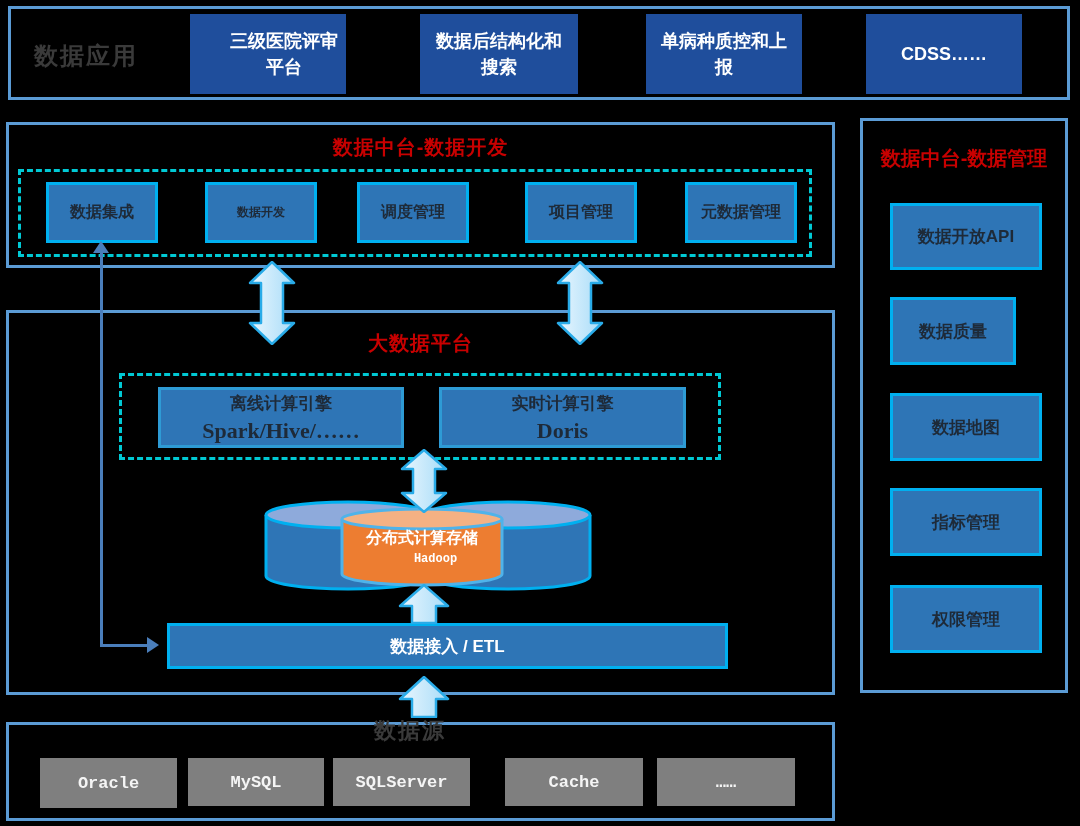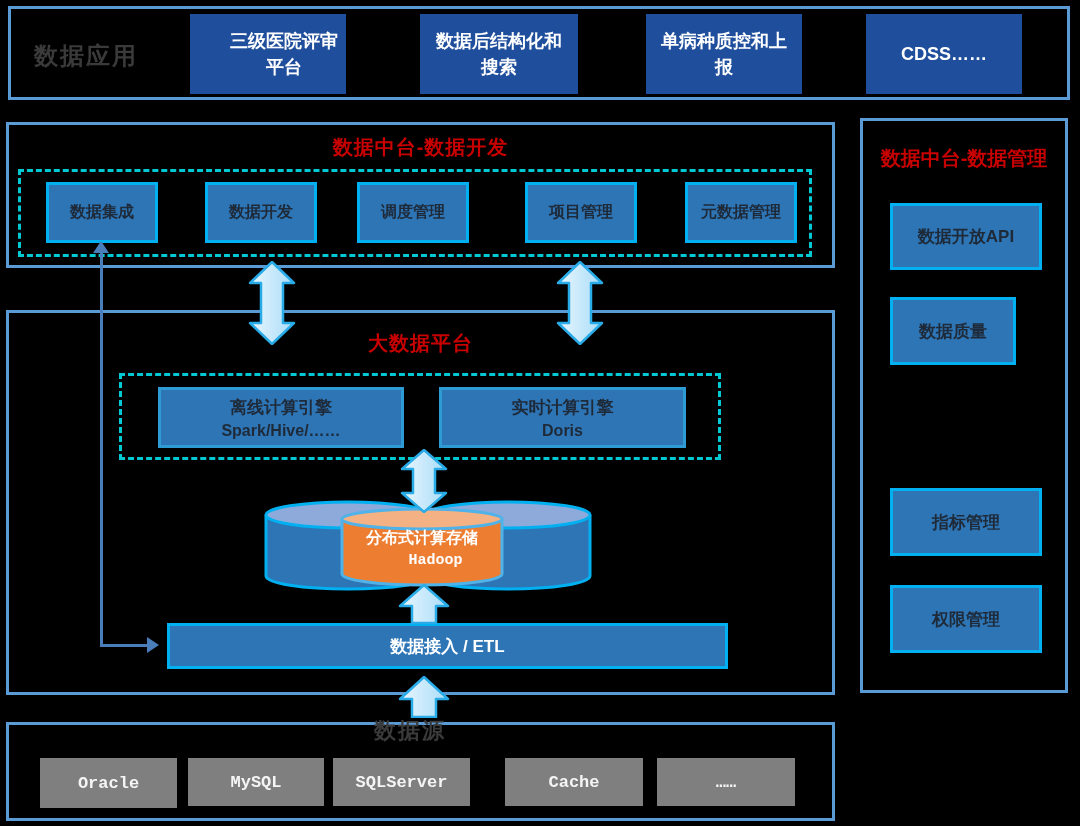--- a/index.html
+++ b/index.html
@@ -24,37 +24,37 @@
   .blue-box{
     position:absolute;background:#2E75B6;border:3px solid #00B0F0;box-sizing:border-box;
     display:flex;align-items:center;justify-content:center;text-align:center;
     color:#1E2A38;font-weight:bold;
   }
   .engine-box{
     position:absolute;background:#2E75B6;border:3px solid #2E9BD5;box-sizing:border-box;
     display:flex;flex-direction:column;align-items:center;justify-content:center;text-align:center;
     color:#1E2A38;font-weight:bold;
   }
-  .engine-box .tech{font-family:Liberation Sans, sans-serif;font-size:16px;margin-top:3px;}
+  .engine-box .tech{font-family:Liberation Serif, serif;font-size:22px;margin-top:3px;}
   .dashed-group{position:absolute;border:3px dashed #00C9D4;box-sizing:border-box;}
   
   .gray-box{
     position:absolute;background:#7F7F7F;color:#F5F5F5;
     display:flex;align-items:center;justify-content:center;text-align:center;
     font-family:"Liberation Mono","DejaVu Sans Mono",monospace;font-weight:bold;font-size:17px;
   }
   
   .conn{position:absolute;background:#4A7EBB;}
   .tri-up{position:absolute;width:0;height:0;border-left:8px solid transparent;border-right:8px solid transparent;border-bottom:12px solid #4A7EBB;}
   .tri-right{position:absolute;width:0;height:0;border-top:8px solid transparent;border-bottom:8px solid transparent;border-left:12px solid #4A7EBB;}
   .storage-label{
     position:absolute;left:342px;top:526px;width:160px;color:#fff;font-weight:bold;
     text-align:center;line-height:1.5;
   }
-  .storage-label .tech{font-family:"Liberation Mono","DejaVu Sans Mono",monospace;font-size:15px;padding-left:27px;}
+  .storage-label .tech{font-family:"Liberation Mono","DejaVu Sans Mono",monospace;font-size:12px;padding-left:27px;}
   .etl-bar{
     position:absolute;left:167px;top:623px;width:561px;height:46px;background:#2E75B6;
     border:3px solid #00B0F0;box-sizing:border-box;color:#fff;font-weight:bold;font-size:17px;
     display:flex;align-items:center;justify-content:center;
   }
 </style>
 </head>
 <body>
 
 <div class="canvas">
@@ -63,29 +63,30 @@
   <div class="dark-label" style="left:34px;top:40px;font-size:24px;">数据应用</div>
   <div class="app-box" style="left:190px;width:156px;padding-left:40px;">三级医院评审平台</div>
   <div class="app-box" style="left:420px;width:158px;">数据后结构化和搜索</div>
   <div class="app-box" style="left:646px;width:156px;">单病种质控和上报</div>
   <div class="app-box" style="left:866px;width:156px;">CDSS……</div>
 
   <div class="frame" style="left:6px;top:122px;width:829px;height:146px;"></div>
   <div class="red-title" style="left:6px;top:134px;width:829px;">数据中台-数据开发</div>
   <div class="dashed-group" style="left:18px;top:169px;width:794px;height:88px;"></div>
   <div class="blue-box" style="left:46px;top:182px;width:112px;height:61px;font-size:16px;">数据集成</div>
-  <div class="blue-box" style="left:205px;top:182px;width:112px;height:61px;font-size:16px;">数据开发</div>
+  <div class="blue-box" style="left:205px;top:182px;width:112px;height:61px;font-size:12px;">数据开发</div>
   <div class="blue-box" style="left:357px;top:182px;width:112px;height:61px;font-size:16px;">调度管理</div>
   <div class="blue-box" style="left:525px;top:182px;width:112px;height:61px;font-size:16px;">项目管理</div>
   <div class="blue-box" style="left:685px;top:182px;width:112px;height:61px;font-size:16px;">元数据管理</div>
 
   <div class="frame" style="left:860px;top:118px;width:208px;height:575px;"></div>
   <div class="red-title" style="left:860px;top:145px;width:208px;letter-spacing:0;">数据中台-数据管理</div>
   <div class="blue-box" style="left:890px;top:203px;width:152px;height:67px;font-size:17px;">数据开放API</div>
   <div class="blue-box" style="left:890px;top:297px;width:126px;height:68px;font-size:17px;">数据质量</div>
+  <div class="blue-box" style="left:890px;top:393px;width:152px;height:68px;font-size:17px;">数据地图</div>
   <div class="blue-box" style="left:890px;top:488px;width:152px;height:68px;font-size:17px;">指标管理</div>
   <div class="blue-box" style="left:890px;top:585px;width:152px;height:68px;font-size:17px;">权限管理</div>
 
   <div class="frame" style="left:6px;top:310px;width:829px;height:385px;"></div>
   <div class="red-title" style="left:6px;top:330px;width:829px;">大数据平台</div>
   <div class="dashed-group" style="left:119px;top:373px;width:602px;height:87px;"></div>
 
   <div class="engine-box" style="left:158px;top:387px;width:246px;height:61px;font-size:17px;">
     <span>离线计算引擎</span>
     <span class="tech">Spark/Hive/……</span>

